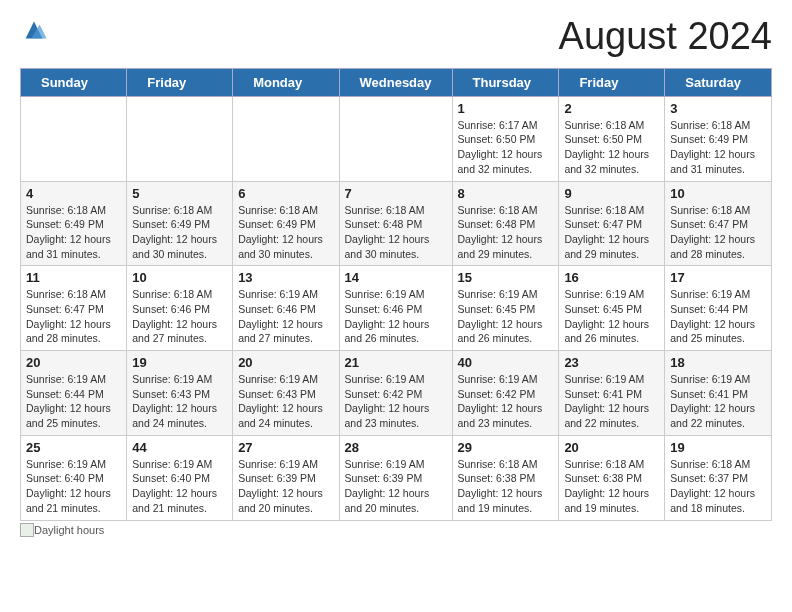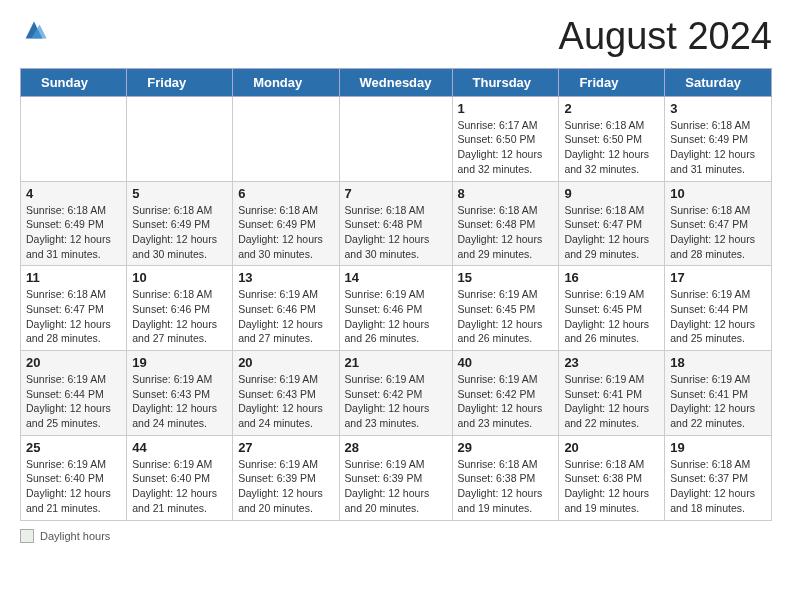--- a/index.html
+++ b/index.html
@@ -96,26 +96,25 @@
     }
     .day-info {
       font-size: 10.5px;
       color: #333;
       line-height: 1.4;
     }
     .empty-cell {
       background: #fff !important;
     }
     .footer-note {
-      margin-top: 8px;
+      margin-top: 2px;
       font-size: 11px;
       color: #555;
       display: flex;
       align-items: center;
-      gap: 6px;
     }
     .footer-box {
       width: 14px;
       height: 14px;
       background: #e8f0e8;
       border: 1px solid #aaa;
       display: inline-block;
     }
   </style>
 </head>

